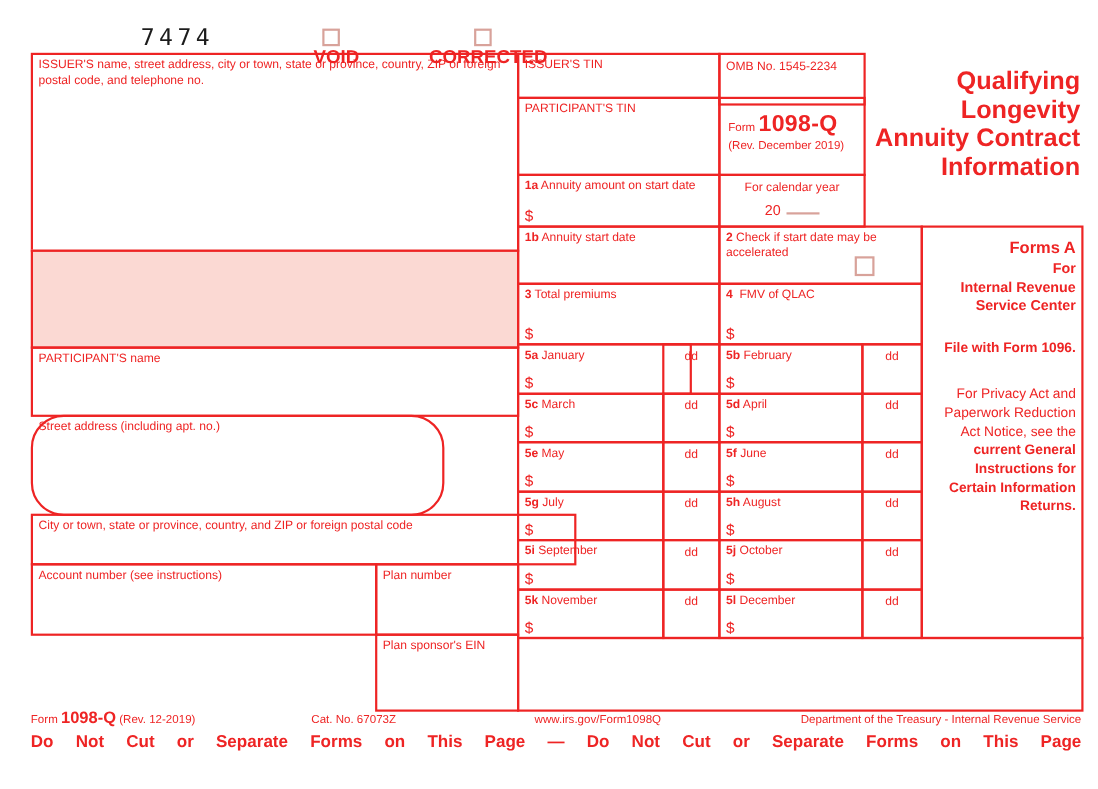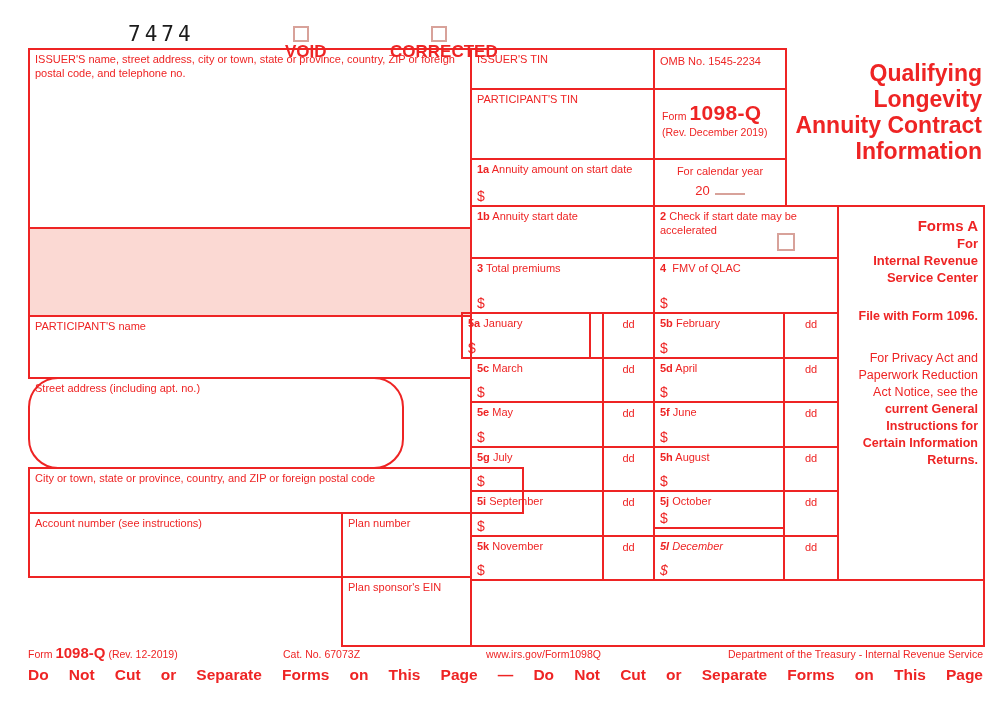--- a/index.html
+++ b/index.html
@@ -95,21 +95,21 @@
     <div class="cell" style="left:313px;top:464px;width:131px;height:66px;">
       <span>Plan number</span>
     </div>
     <div class="cell" style="left:313px;top:528px;width:131px;height:71px;">
       <span>Plan sponsor's EIN</span>
     </div>
 
     <div class="cell" style="left:442px;top:0;width:185px;height:42px;">
       <span>ISSUER'S TIN</span>
     </div>
-    <div class="cell omb-cell" style="left:625px;top:0;width:134px;height:42px;">
+    <div class="cell omb-cell" style="left:625px;top:0;width:134px;height:48px;">
       <span>OMB No. 1545-2234</span>
     </div>
     <div class="cell" style="left:442px;top:40px;width:185px;height:72px;">
       <span>PARTICIPANT'S TIN</span>
     </div>
     <div class="cell" style="left:625px;top:40px;width:134px;height:72px;padding-top:16px;padding-left:7px;">
       <span class="form-word">Form</span>
       <span class="form-num-big">1098-Q</span>
       <div class="rev">(Rev. December 2019)</div>
     </div>
@@ -141,21 +141,21 @@
       <span class="b">3</span>
       <span>Total premiums</span>
       <span class="cur">$</span>
     </div>
     <div class="cell" style="left:625px;top:209px;width:186px;height:57px;">
       <span class="b">4</span>&nbsp;
       <span>FMV of QLAC</span>
       <span class="cur">$</span>
     </div>
 
-    <div class="cell" style="left:433px;top:264px;width:130px;height:47px;">
+    <div class="cell" style="left:442px;top:264px;width:159px;height:47px;">
       <span class="b">5a</span> <span>January</span>
       <span class="cur">$</span>
     </div>
     <div class="cell dd" style="left:574px;top:264px;width:53px;height:47px;"><span>dd</span></div>
     <div class="cell" style="left:625px;top:264px;width:132px;height:47px;">
       <span class="b">5b</span> <span>February</span>
       <span class="cur">$</span>
     </div>
     <div class="cell dd" style="left:755px;top:264px;width:56px;height:47px;"><span>dd</span></div>
 
@@ -190,32 +190,32 @@
       <span class="b">5h</span> <span>August</span>
       <span class="cur">$</span>
     </div>
     <div class="cell dd" style="left:755px;top:398px;width:56px;height:46px;"><span>dd</span></div>
 
     <div class="cell" style="left:442px;top:442px;width:134px;height:47px;">
       <span class="b">5i</span>&nbsp;<span>September</span>
       <span class="cur">$</span>
     </div>
     <div class="cell dd" style="left:574px;top:442px;width:53px;height:47px;"><span>dd</span></div>
-    <div class="cell" style="left:625px;top:442px;width:132px;height:39px;">
+    <div class="cell" style="left:625px;top:442px;width:132px;height:47px;">
       <span class="b">5j</span>&nbsp;<span>October</span>
       <span class="cur">$</span>
     </div>
     <div class="cell dd" style="left:755px;top:442px;width:56px;height:47px;"><span>dd</span></div>
 
     <div class="cell" style="left:442px;top:487px;width:134px;height:46px;">
       <span class="b">5k</span> <span>November</span>
       <span class="cur">$</span>
     </div>
     <div class="cell dd" style="left:574px;top:487px;width:53px;height:46px;"><span>dd</span></div>
-    <div class="cell" style="left:625px;top:487px;width:132px;height:46px;font-style:italic;">
+    <div class="cell" style="left:625px;top:487px;width:132px;height:46px;">
       <span class="b">5l</span>&nbsp;<span>December</span>
       <span class="cur">$</span>
     </div>
     <div class="cell dd" style="left:755px;top:487px;width:56px;height:46px;"><span>dd</span></div>
 
     <div class="cell" style="left:442px;top:531px;width:515px;height:68px;"></div>
 
     <div class="cell copyA" style="left:809px;top:157px;width:148px;height:376px;">
       <span class="t1">Forms A</span>
       <span class="t2">For</span>

